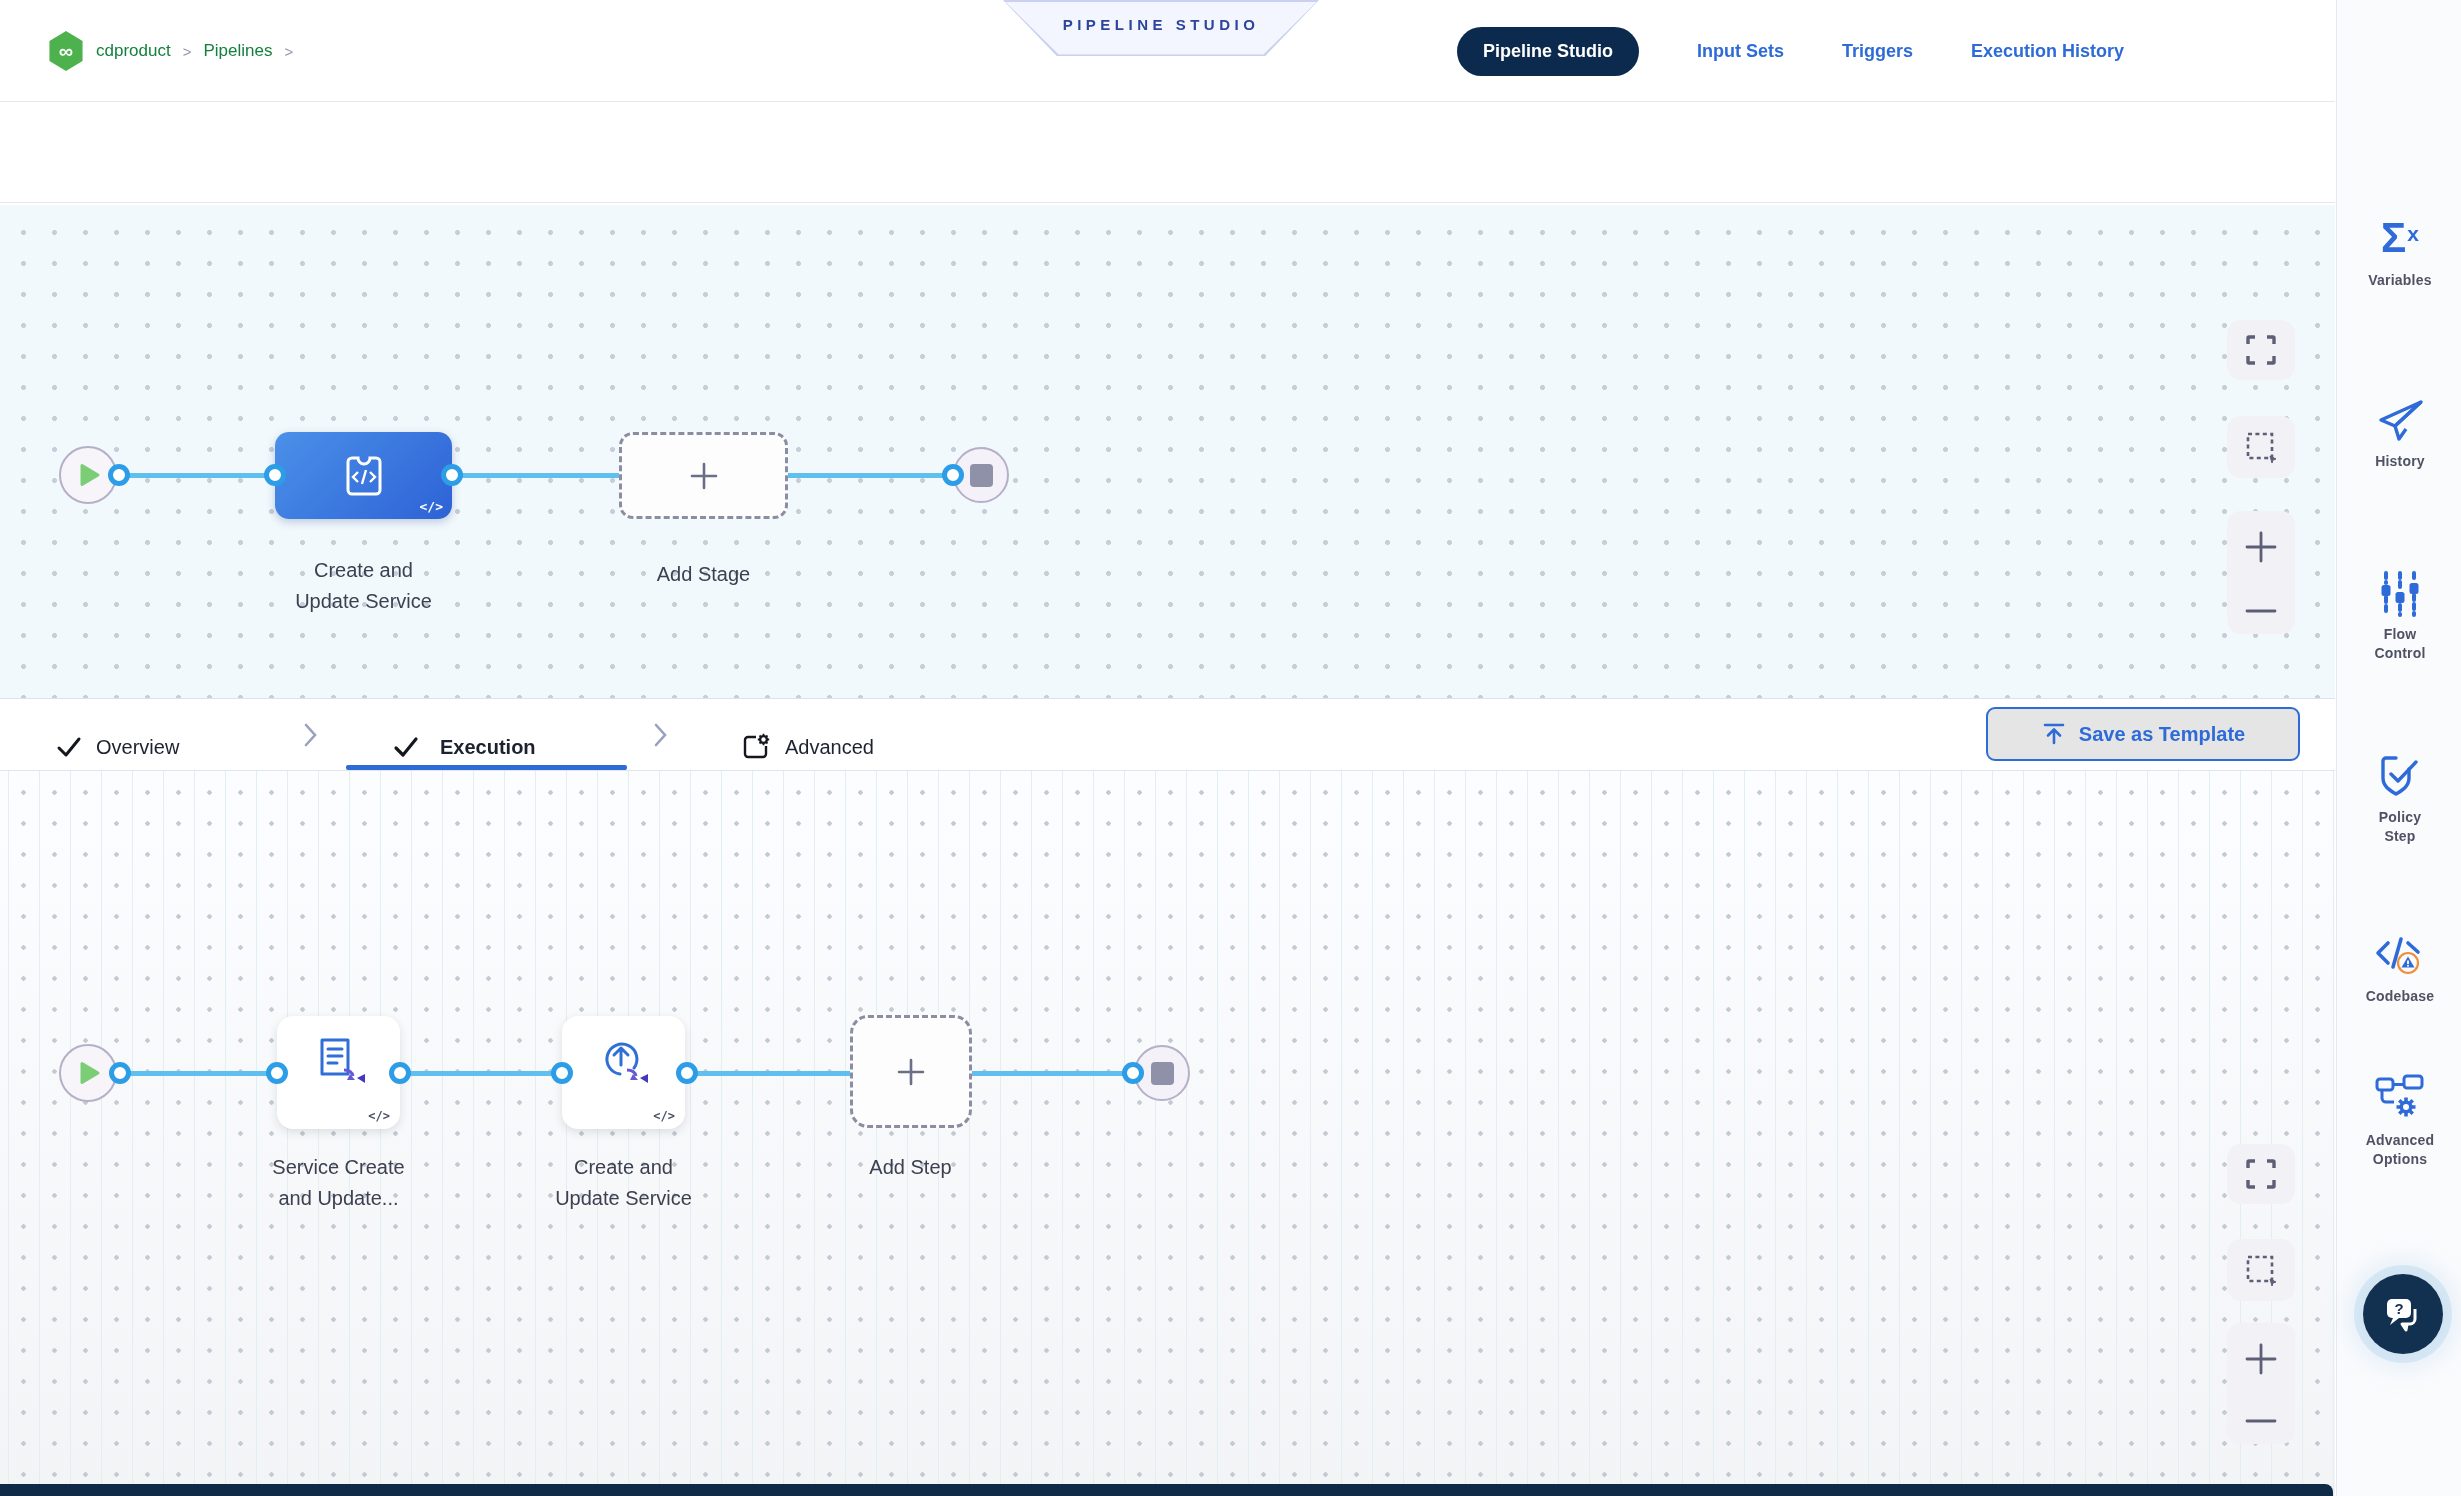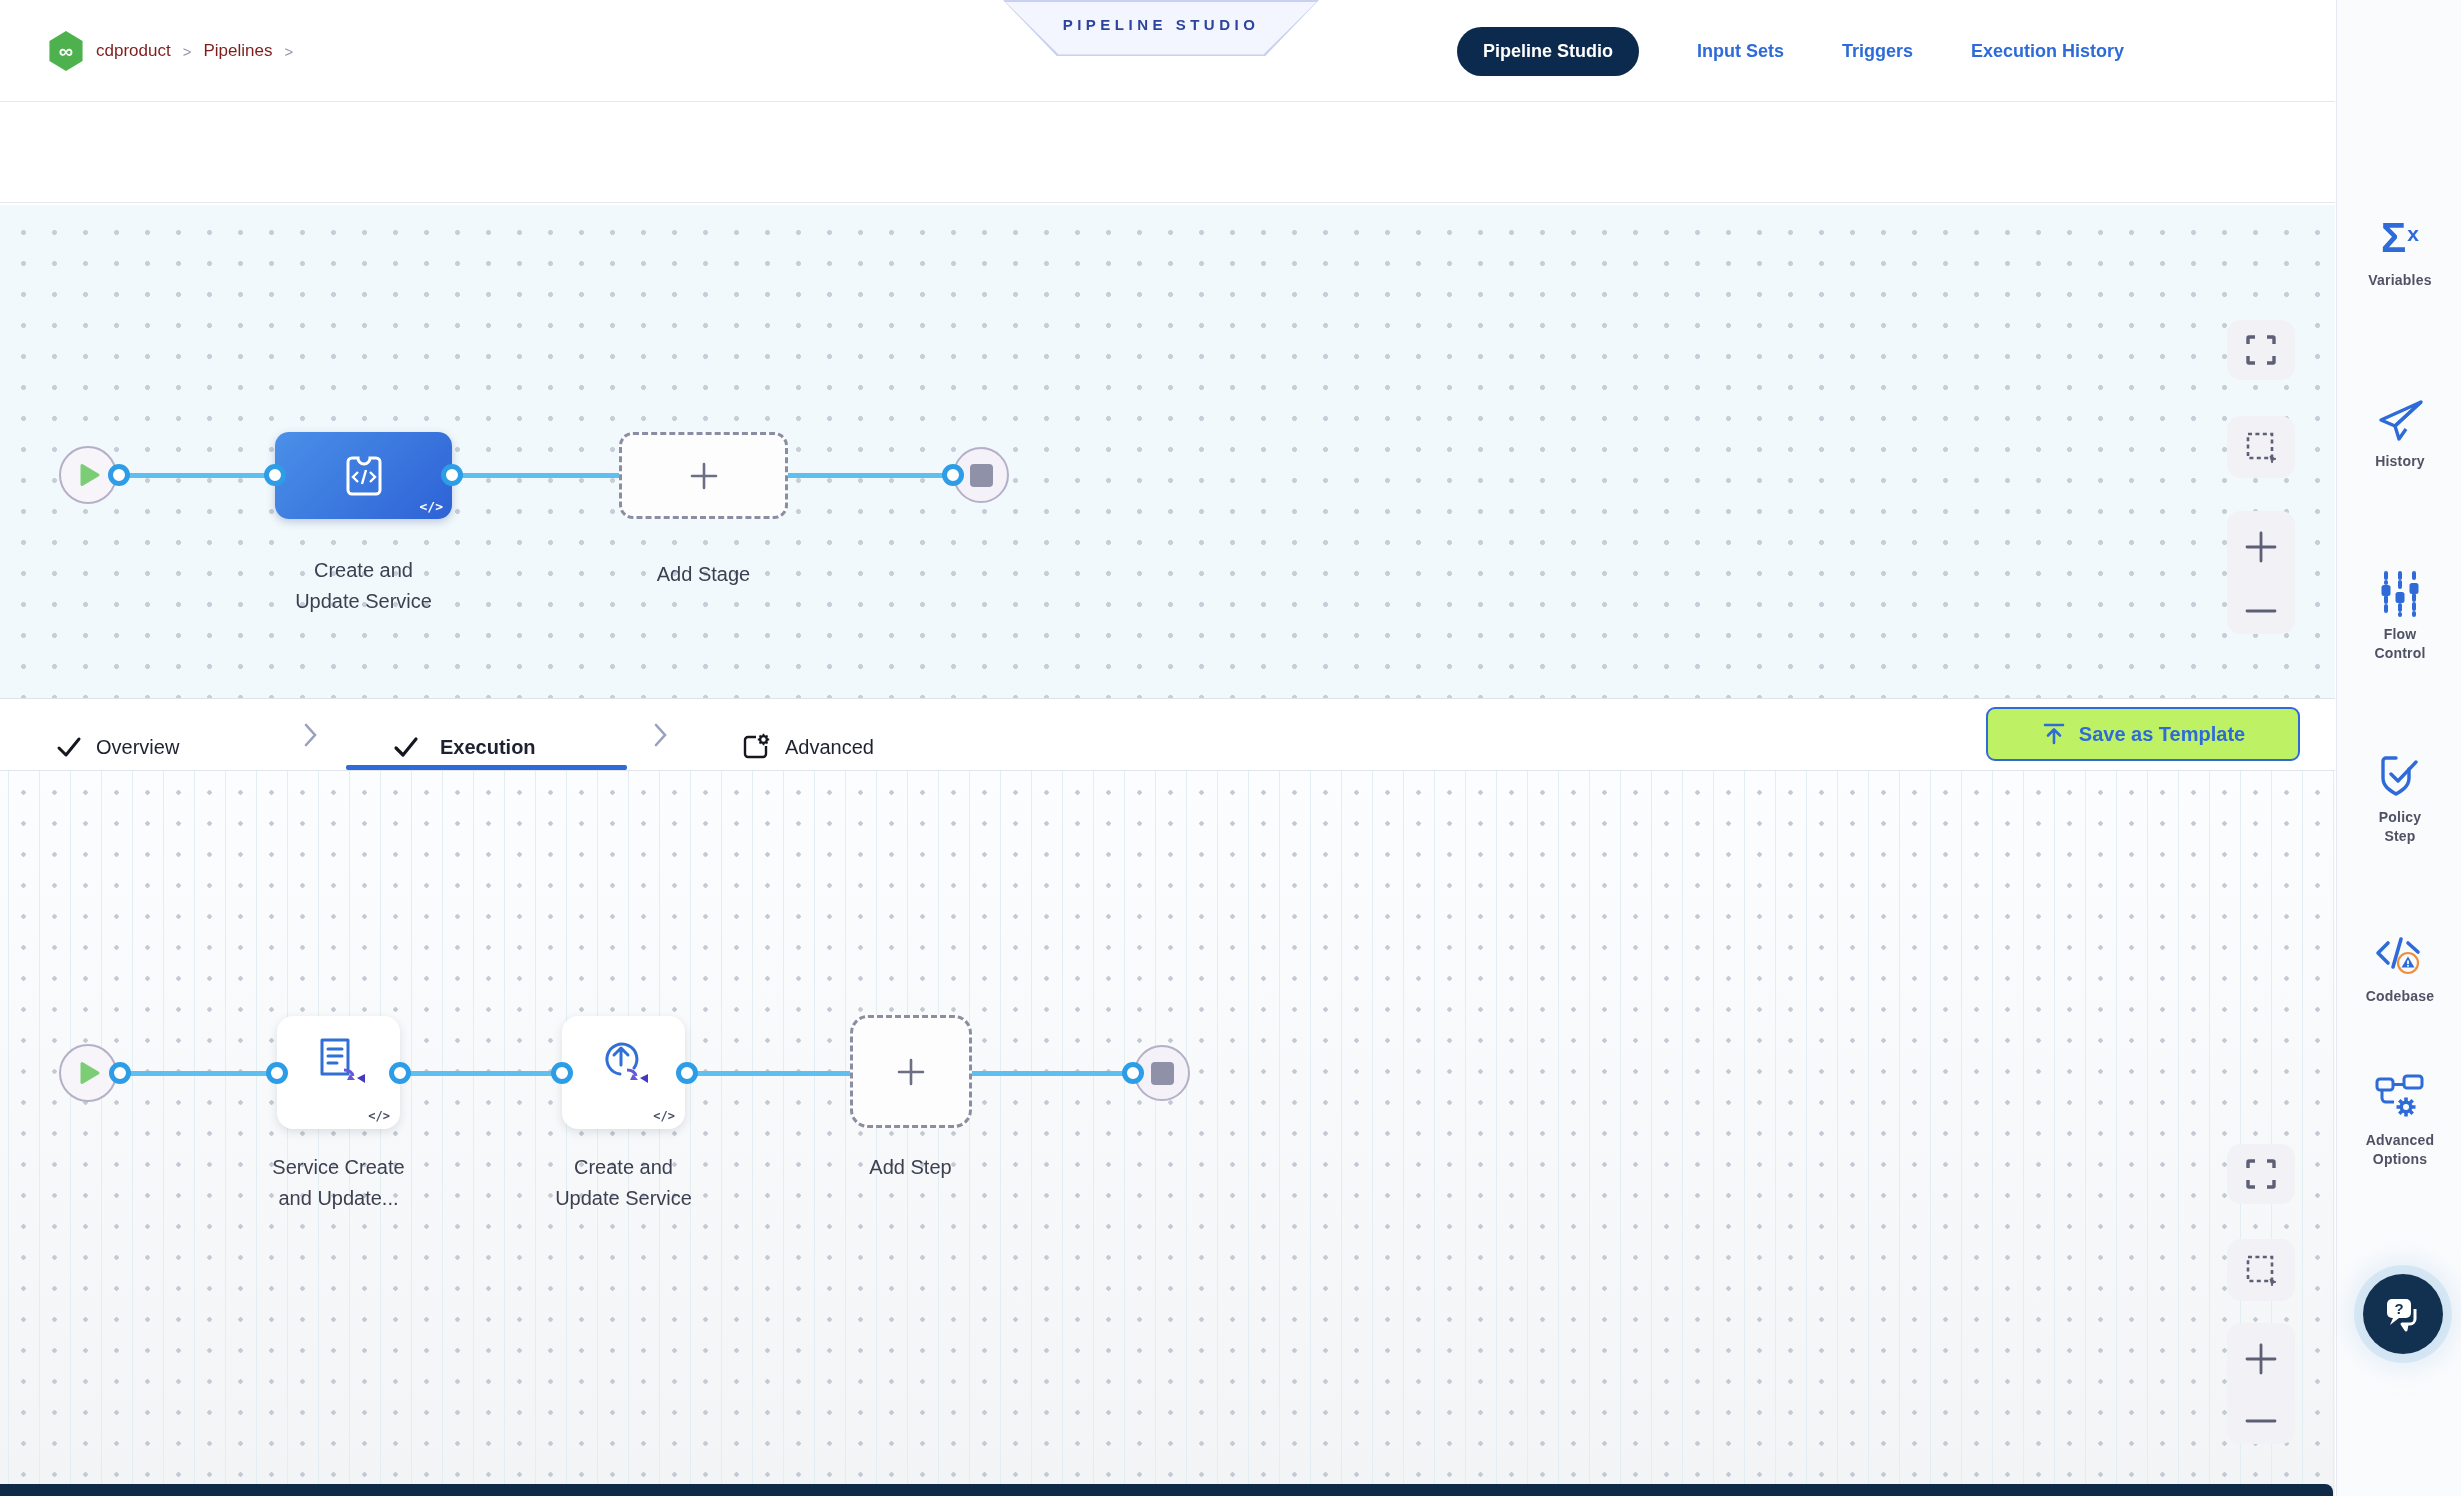--- a/index.html
+++ b/index.html
@@ -4,21 +4,21 @@
 <style>
   * { margin:0; padding:0; box-sizing:border-box; }
   html,body { width:2462px; height:1496px; }
   body { font-family:"Liberation Sans", sans-serif; background:#ffffff; overflow:hidden; }
   #app { position:relative; width:2462px; height:1496px; background:#ffffff; }
 
   
   .hdr1 { position:absolute; left:0; top:0; width:2335px; height:102px; background:#fff; border-bottom:1px solid #e6e8ee; }
   .crumb { position:absolute; left:48px; top:0; height:102px; display:flex; align-items:center; gap:12px; font-size:17px; }
   .logo { width:36px; height:40px; background:#4db24e; clip-path:polygon(50% 0,96% 25%,96% 75%,50% 100%,4% 75%,4% 25%); display:flex; align-items:center; justify-content:center; color:#fff; font-size:20px; font-weight:bold; }
-  .crumb a { color:#7f1d1d; text-decoration:none; cursor:pointer; }
+  .crumb a { color:#15803d; text-decoration:none; cursor:pointer; }
   .crumb .sep { color:#8f93a8; font-size:15px; }
   .tag { position:absolute; left:1003px; top:0; width:316px; height:56px; background:#c9d1ee; clip-path:polygon(0 0,100% 0,83% 100%,17% 100%); display:flex; align-items:center; justify-content:center; }
   .tag-inner { width:312px; height:53px; background:#f3f6fe; clip-path:polygon(0 0,100% 0,82.8% 100%,17.2% 100%); display:flex; align-items:center; justify-content:center; color:#2c449c; font-weight:bold; font-size:15px; letter-spacing:4.5px; padding-bottom:8px; }
   .topnav { position:absolute; right:211px; top:0; height:102px; display:flex; align-items:center; gap:58px; }
   .navpill { background:#0c2a4d; color:#fff; font-weight:bold; font-size:18px; padding:14px 26px; border-radius:28px; cursor:pointer; }
   .navlink { color:#2e6bd8; font-weight:bold; font-size:18px; cursor:pointer; }
 
   
   .hdr2 { position:absolute; left:0; top:103px; width:2335px; height:100px; background:#fff; border-bottom:1px solid #e6e8ee; }
   .title-wrap { position:absolute; left:50px; top:0; height:100px; display:flex; align-items:center; gap:18px; }
@@ -64,21 +64,21 @@
   
   .ctrl { position:absolute; left:2227px; width:68px; background:#f2f1f6; border-radius:14px; display:flex; flex-direction:column; align-items:center; justify-content:center; color:#5c5f76; cursor:pointer; z-index:5; }
   .ctrl.zoomer { justify-content:space-between; padding:16px 0; }
 
   
   .tabbar { position:absolute; left:0; top:699px; width:2335px; height:72px; background:#fff; border-bottom:1px solid #e3e5ec; }
   .tab { position:absolute; top:12px; height:72px; display:flex; align-items:center; gap:14px; font-size:20px; color:#1e2130; cursor:pointer; }
   .tab.sel { font-weight:bold;gap:21px; }
   .tab-underline { position:absolute; left:346px; bottom:0; width:281px; height:5px; background:#2e6bd8; border-radius:2px; }
   .tab-chev { position:absolute; top:0; height:72px; display:flex; align-items:center; color:#9aa0bf; }
-  .btn-template { position:absolute; right:35px; top:8px; width:314px; height:54px; background:#bef264; border:2px solid #2e6bd8; border-radius:9px; color:#2e6bd8; font-size:20px; font-weight:bold; display:flex; align-items:center; justify-content:center; gap:12px; cursor:pointer; }
+  .btn-template { position:absolute; right:35px; top:8px; width:314px; height:54px; background:#e5e5e5; border:2px solid #2e6bd8; border-radius:9px; color:#2e6bd8; font-size:20px; font-weight:bold; display:flex; align-items:center; justify-content:center; gap:12px; cursor:pointer; }
 
   
   .sidebar { position:absolute; right:0; top:0; width:126px; height:1496px; background:#fafbfd; border-left:1px solid #e7e9f0; }
   .sbitem { position:absolute; left:0; width:126px; display:flex; flex-direction:column; align-items:center; gap:8px; cursor:pointer; }
   .sbitem .lbl { color:#4f5264; font-size:14px; font-weight:bold; text-align:center; line-height:19px; letter-spacing:0.2px; }
   .sigma { color:#2e6bd8; font-weight:bold; display:flex; align-items:flex-start; height:46px; }
   .sigma .s1 { font-size:42px; line-height:42px; }
   .sigma .s2 { font-size:21px; line-height:21px; margin-top:6px; margin-left:1px; }
   .chatbtn { position:absolute; left:2363px; top:1274px; width:80px; height:80px; border-radius:50%; background:#12304f; display:flex; align-items:center; justify-content:center; cursor:pointer; box-shadow:0 0 0 9px rgba(186,214,238,.45), 0 0 24px 14px rgba(186,214,238,.35); z-index:6; }
 

